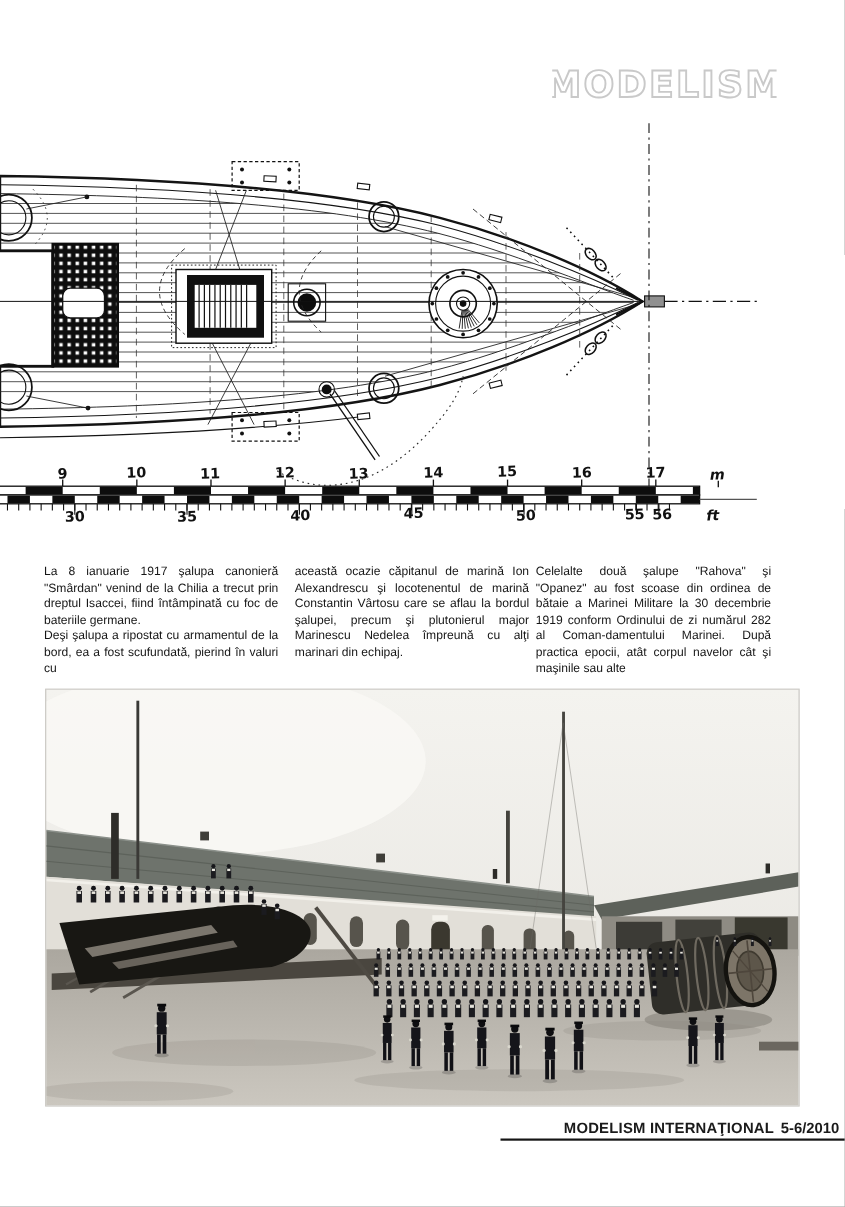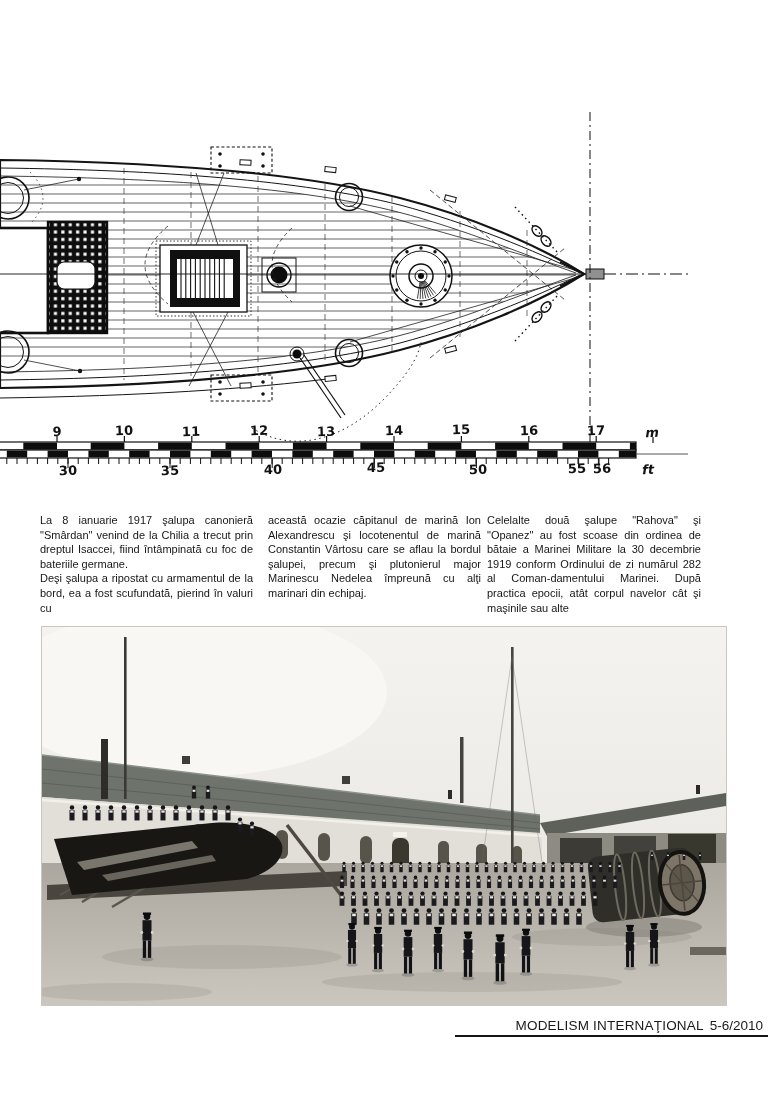--- a/index.html
+++ b/index.html
@@ -12,28 +12,33 @@
       font-size:13px;font-weight:bold;color:#111;white-space:nowrap;}
   .rl.u{font-style:italic;}
   .article{position:absolute;top:513px;left:0;width:768px;}
   .col{position:absolute;top:0;width:213px;font-size:11px;line-height:14.6px;
        text-align:justify;white-space:pre-line;color:#161616;}
   .col.c1{left:40px;} .col.c2{left:268px;} .col.c3{left:487px;width:214px;}
   .photo-wrap{position:absolute;top:627px;left:42px;width:684px;height:378px;background:#dcdad5;
               outline:1px solid #c9c7c2;}
   .footer{position:absolute;top:1018px;left:455px;width:308px;border-bottom:2px solid #151515;
           padding-bottom:2px;text-align:right;padding-right:56px;font-size:13.5px;white-space:nowrap;}
-  .footer .ft-title{font-weight:normal;letter-spacing:.2px;text-align:right;}
-  .footer .ft-issue{font-weight:normal;margin-left:6px;}
+  .footer .ft-title{font-weight:bold;letter-spacing:.2px;text-align:right;}
+  .footer .ft-issue{font-weight:bold;margin-left:6px;}
 </style>
 </head>
 <body>
 
 <div class="page">
 
+  <div class="logo-wrap">
+    <svg width="204" height="46">
+      <text x="102" y="33" text-anchor="middle" font-family="DejaVu Sans, sans-serif" font-size="33" font-weight="bold" letter-spacing="2" fill="#ffffff" stroke="#c9c9c9" stroke-width="1.7">MODELISM</text>
+    </svg>
+  </div>
 
   <div class="plan-wrap">
     <svg id="plan-svg" width="768" height="372" viewBox="0 0 768 372" aria-label="Deck plan drawing of the bow of a river gunboat, with planked deck, grating hatch, skylight, capstan and bowsprit">
       <defs>
         <pattern id="grat" width="7.4" height="7.4" patternUnits="userSpaceOnUse">
           <rect width="7.4" height="7.4" fill="#0e0e0e"></rect>
           <rect x="2.1" y="2.1" width="3.1" height="3.1" fill="#ffffff"></rect>
         </pattern>
         <clipPath id="deckclip">
           <path d="M 0,66 C 160,68 300,77 398,102 C 464,119 530,147 576,163 L 576,165 C 530,181 464,209 398,226 C 300,251 160,260 0,262 Z"></path>

